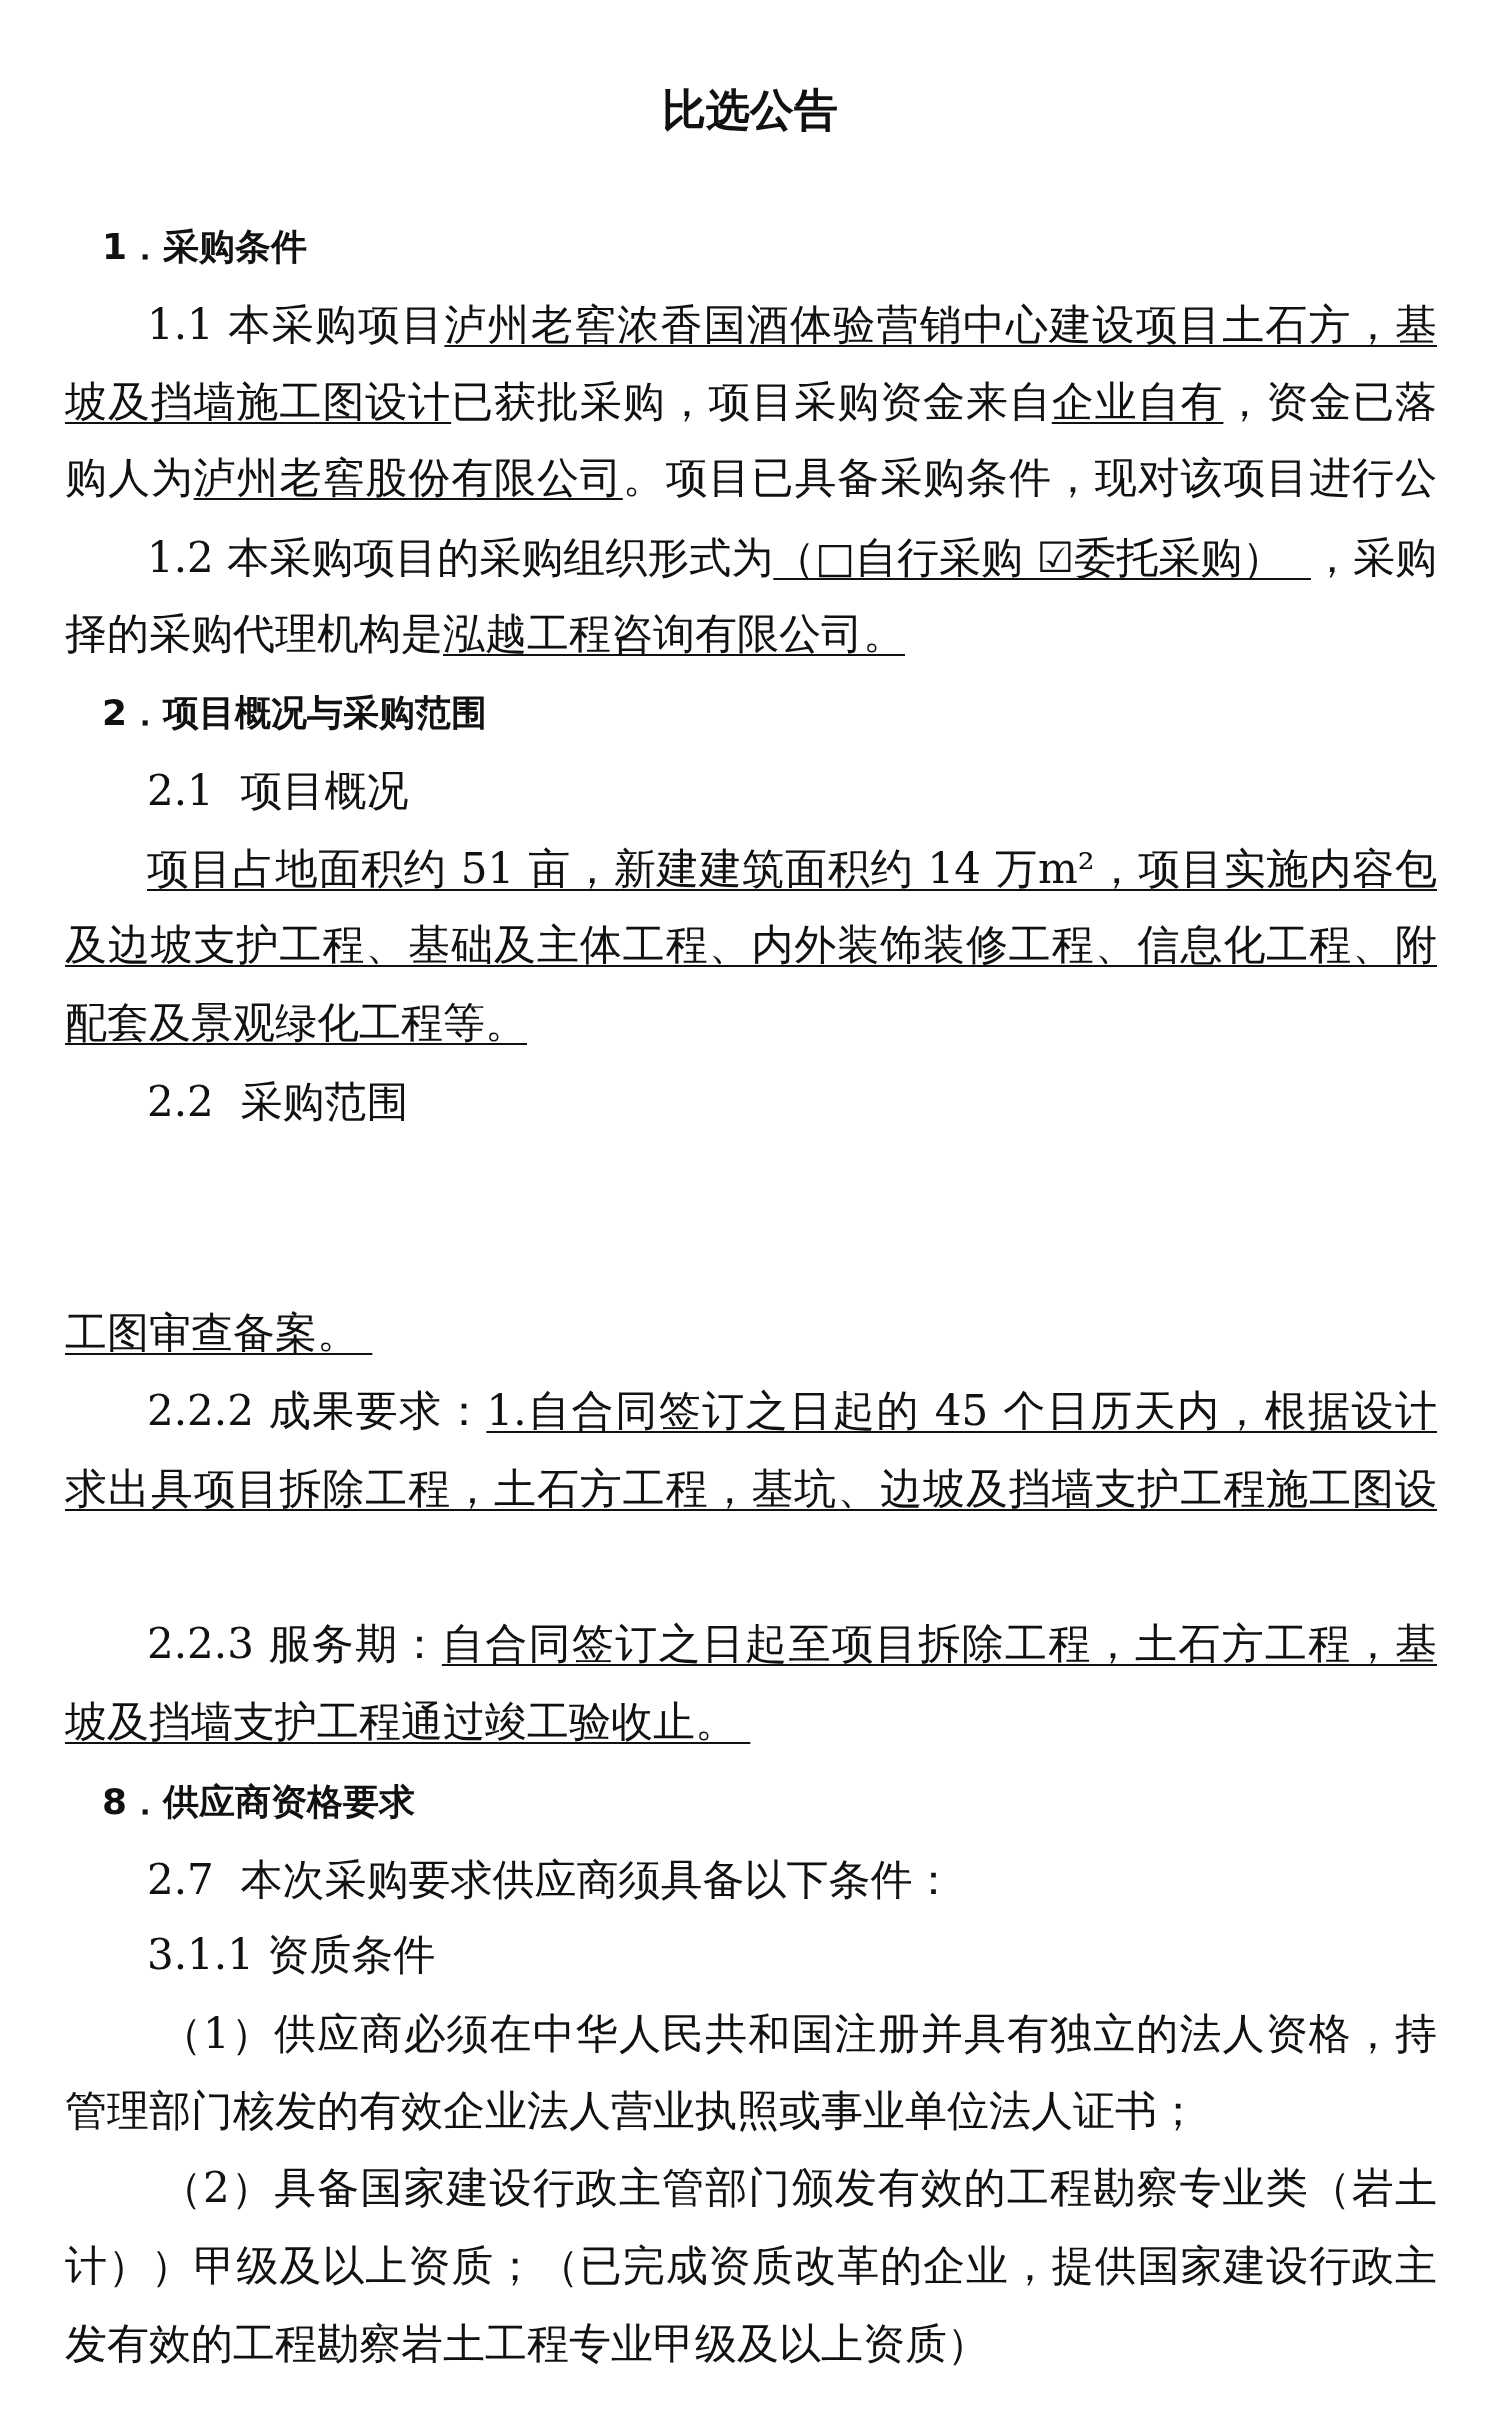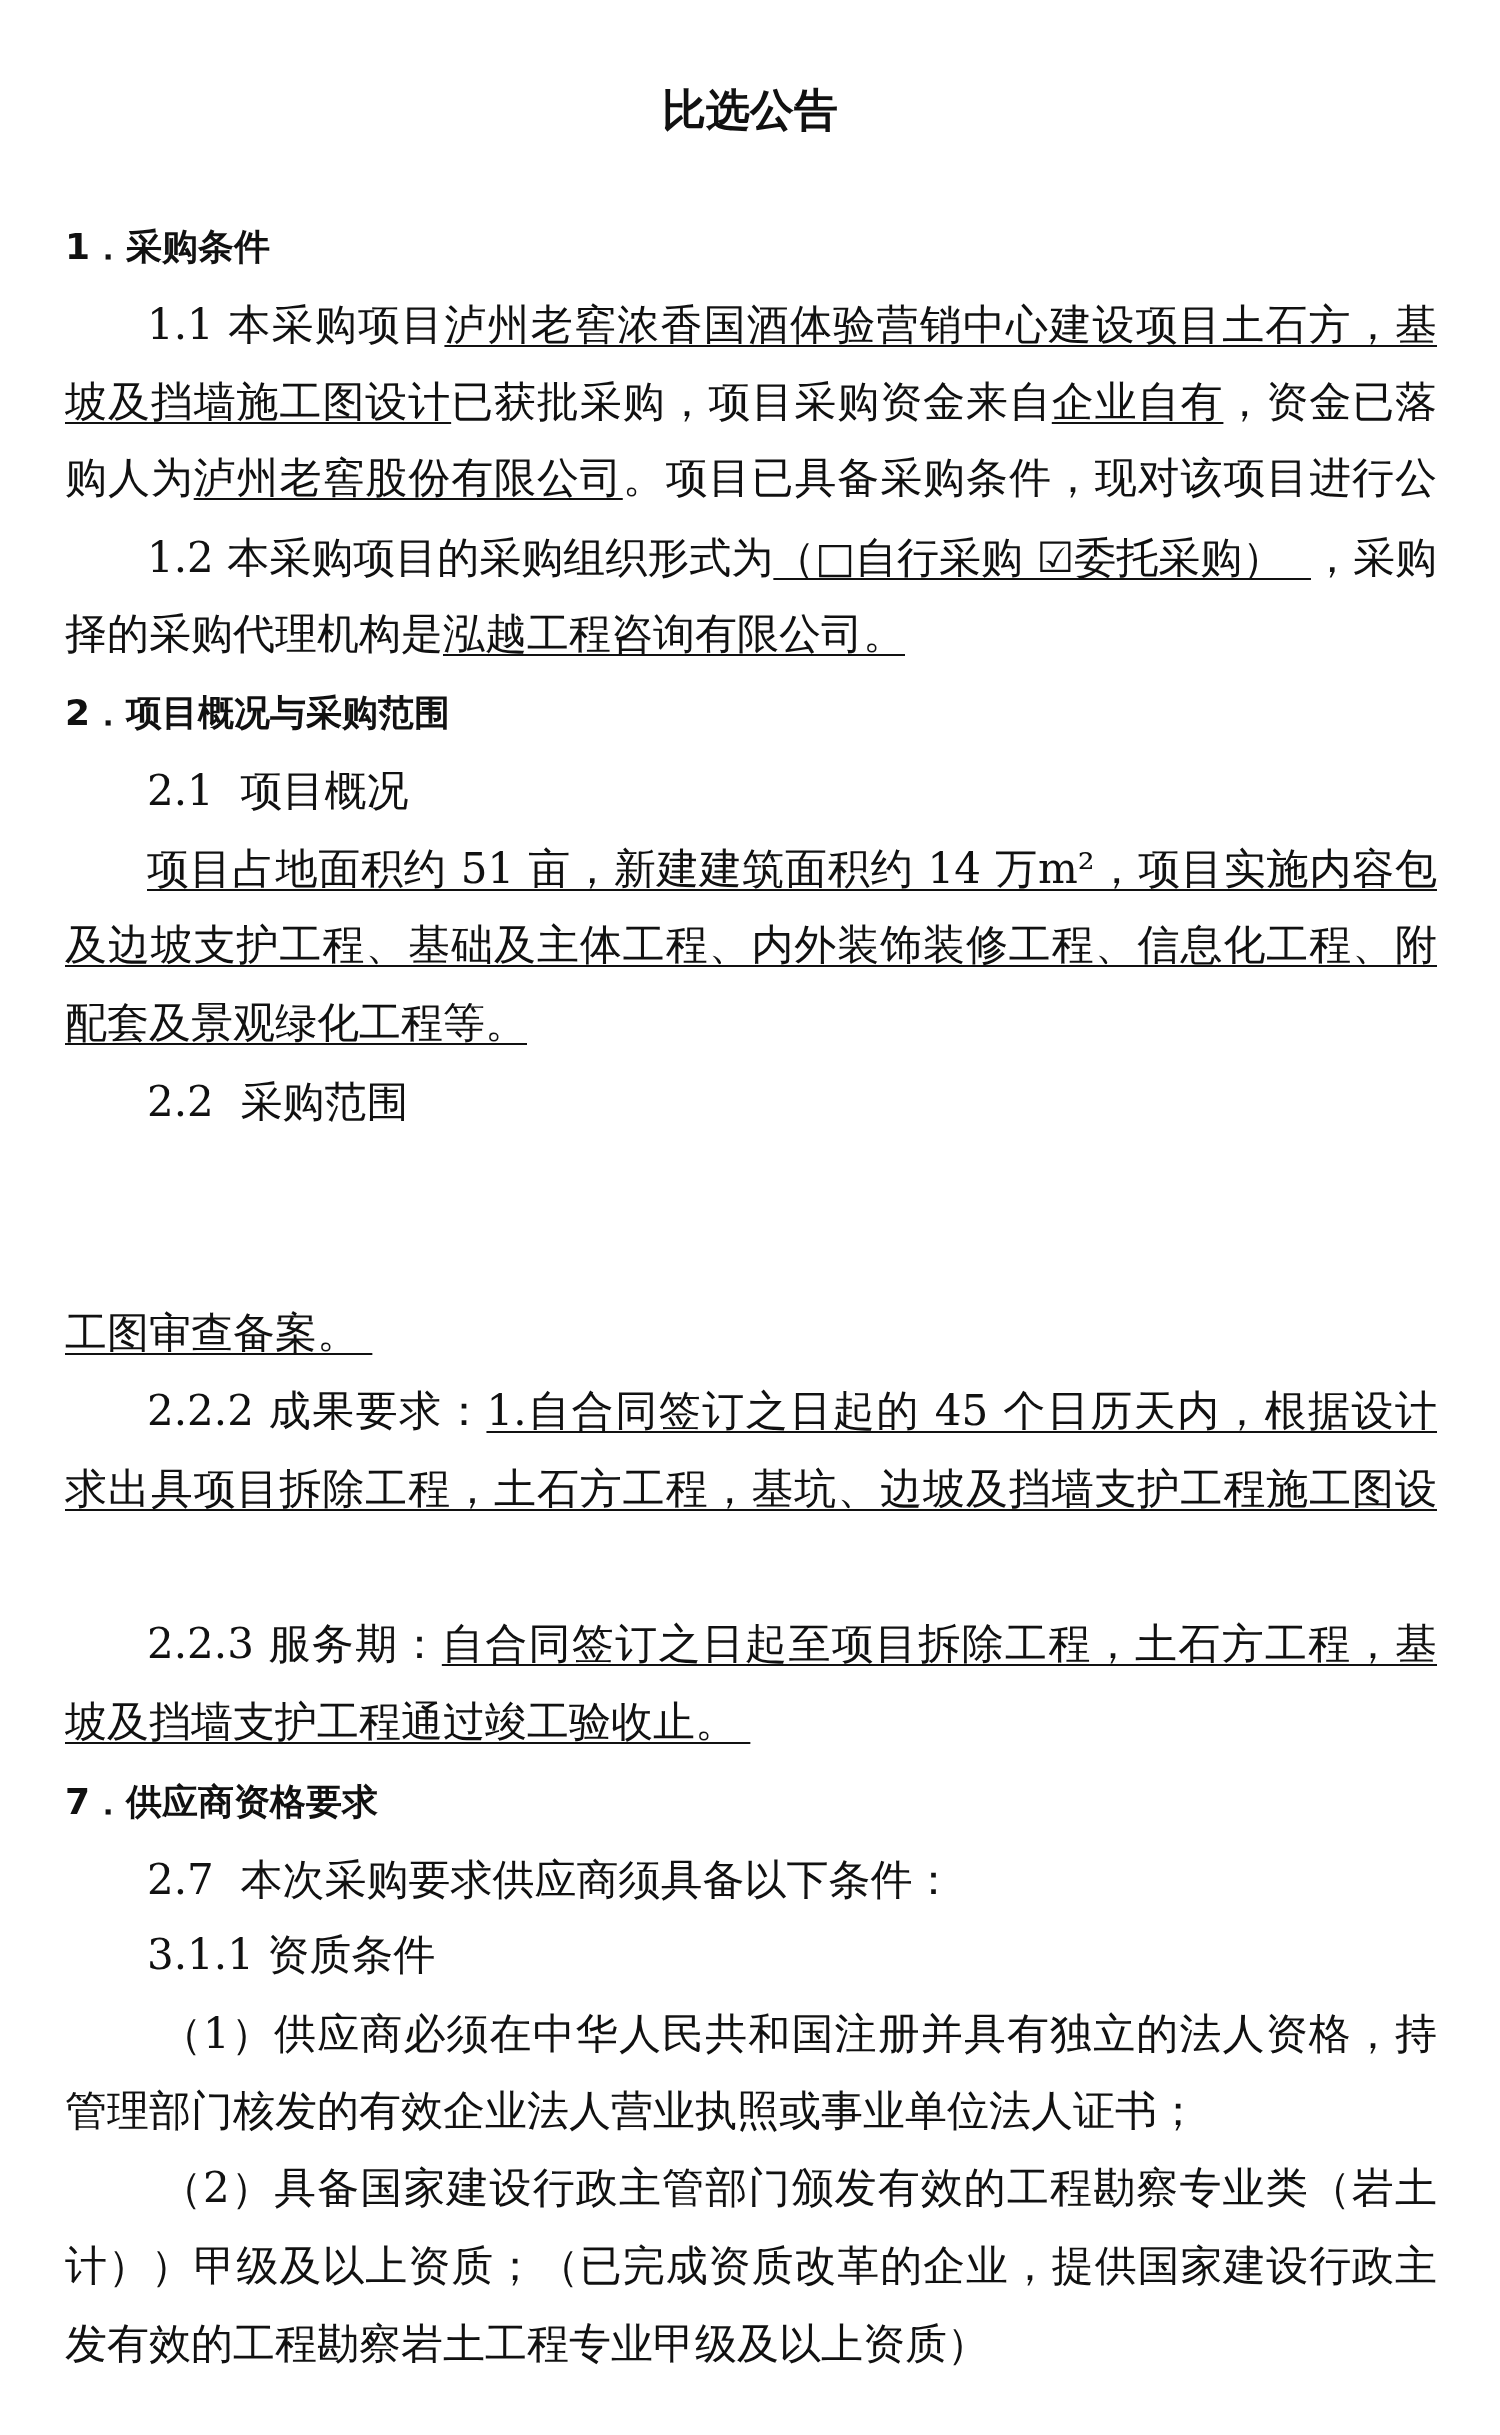--- a/index.html
+++ b/index.html
@@ -6,21 +6,21 @@
   body { width: 1500px; height: 2435px; position: relative; overflow: hidden;
          font-family: "DejaVu Serif", "Liberation Serif", serif; color: #111111; }
   .page { position: absolute; left: 0; top: 0; width: 1264px; height: 2435px; background: #fff; padding-left: 39px; }
   .title { position: absolute; left: 0; width: 1500px; top: 82px; height: 56px; line-height: 56px;
            text-align: center; font-size: 44px; font-family: "DejaVu Sans", sans-serif; font-weight: bold; color: #111; }
   .line { position: absolute; left: 65px; width: 1372px; height: 50px; line-height: 50px;
           font-size: 42px; white-space: nowrap; }
   .line.full { text-align: justify; text-align-last: justify; white-space: normal; overflow: hidden; }
   .line.indent { left: 147px; width: 1290px; }
   .line.indent2 { left: 160px; width: 1277px; }
-  .heading { font-family: "DejaVu Sans", sans-serif; font-weight: bold; font-size: 36px; }
+  .heading { font-family: "DejaVu Sans", sans-serif; font-weight: bold; font-size: 36px; margin-left: 37px; }
   .u { text-decoration: underline; text-decoration-thickness: 2px; text-underline-offset: 6px; }
   .line span { display: inline; }
 </style>
 </head>
 <body>
 
 <div class="page">
 
   <div class="title">比选公告</div>
 
@@ -69,21 +69,21 @@
     <span class="u">求出具项目拆除工程，土石方工程，基坑、边坡及挡墙支护工程施工图设计文件，</span>
   </div>
 
   <div class="line indent full" style="top:1619px">
     <span>2.2.3 服务期：</span><span class="u">自合同签订之日起至项目拆除工程，土石方工程，基坑、边</span>
   </div>
   <div class="line" style="top:1697px">
     <span class="u" style="white-space:pre">坡及挡墙支护工程通过竣工验收止。 </span>
   </div>
 
-  <div class="line heading" style="top:1777px">7．供应商资格要求</div>
+  <div class="line heading" style="top:1777px">8．供应商资格要求</div>
   <div class="line indent" style="top:1855px;white-space:pre">2.7  本次采购要求供应商须具备以下条件：</div>
   <div class="line indent" style="top:1930px">3.1.1 资质条件</div>
 
   <div class="line indent2 full" style="top:2009px">
     <span>（1）供应商必须在中华人民共和国注册并具有独立的法人资格，持有行政</span>
   </div>
   <div class="line" style="top:2086px">
     <span>管理部门核发的有效企业法人营业执照或事业单位法人证书；</span>
   </div>
 

